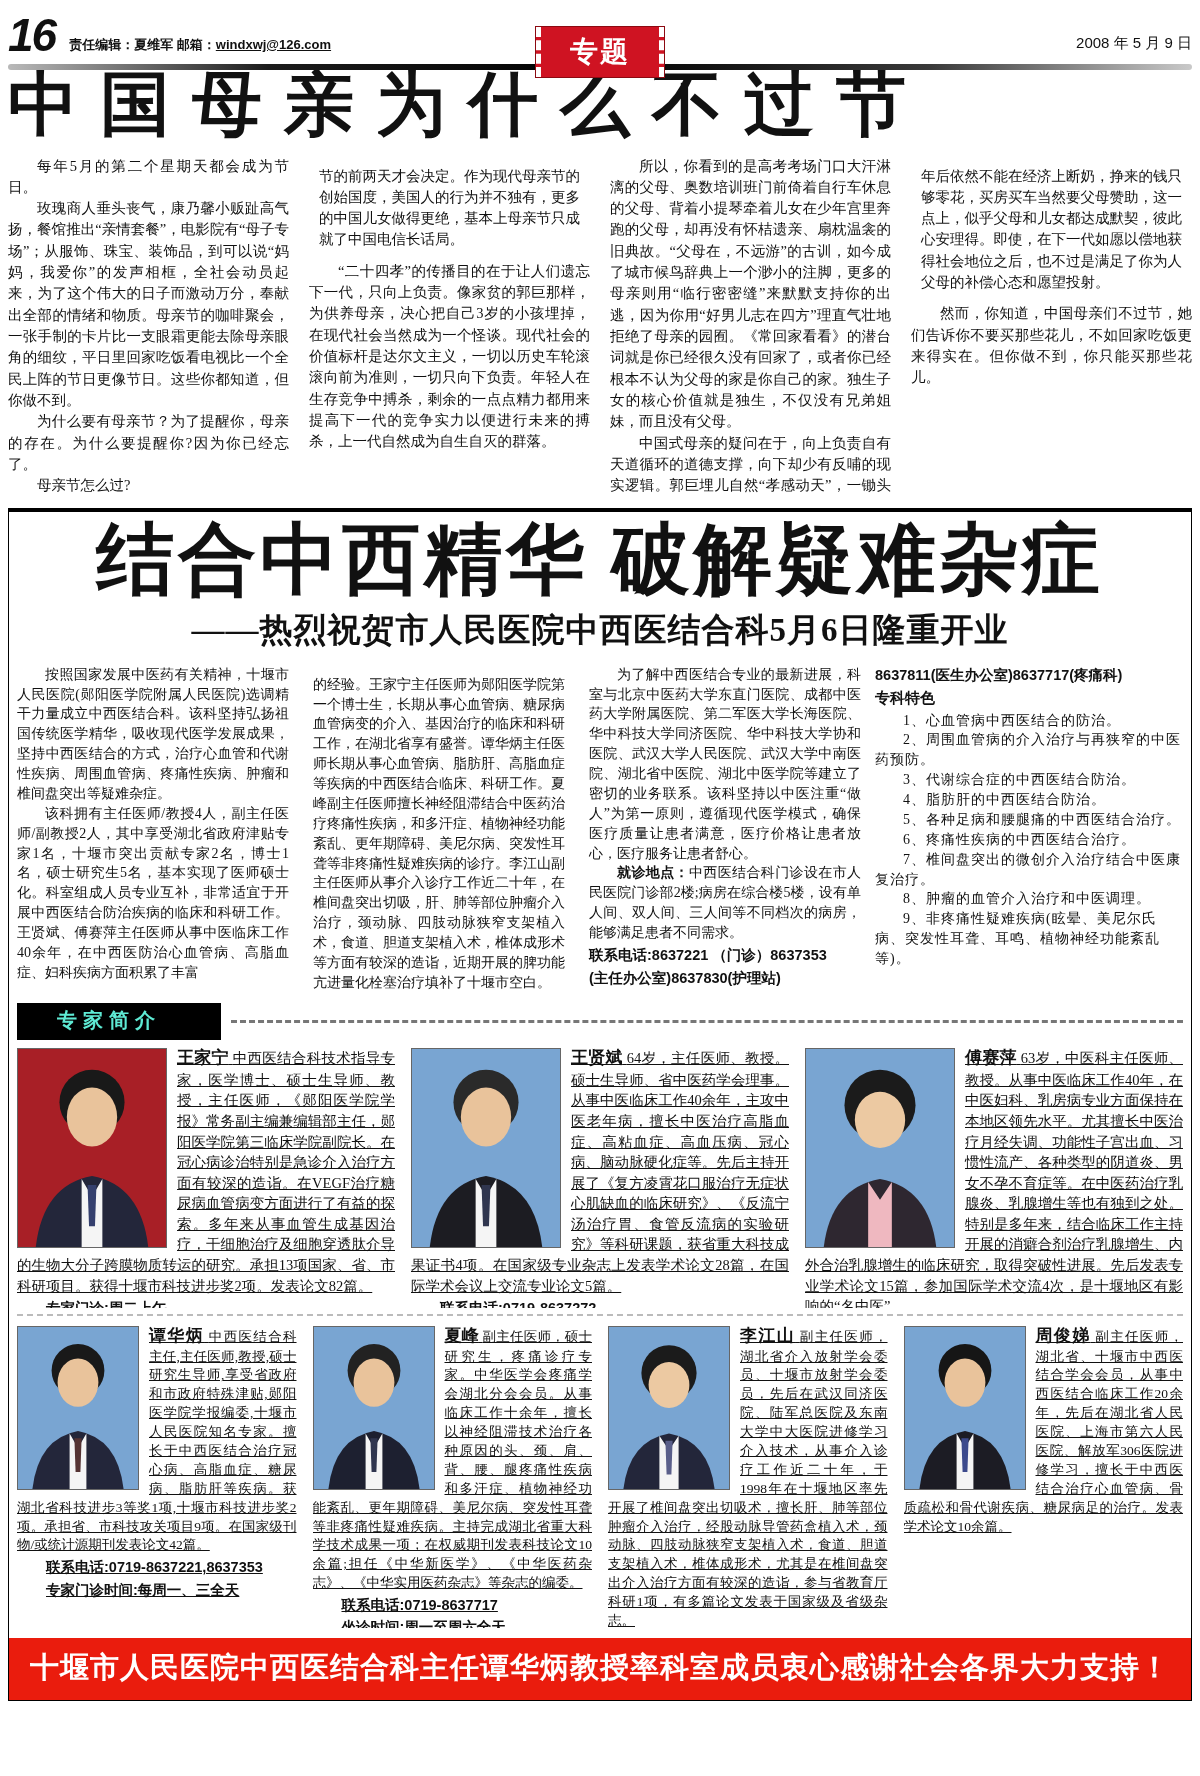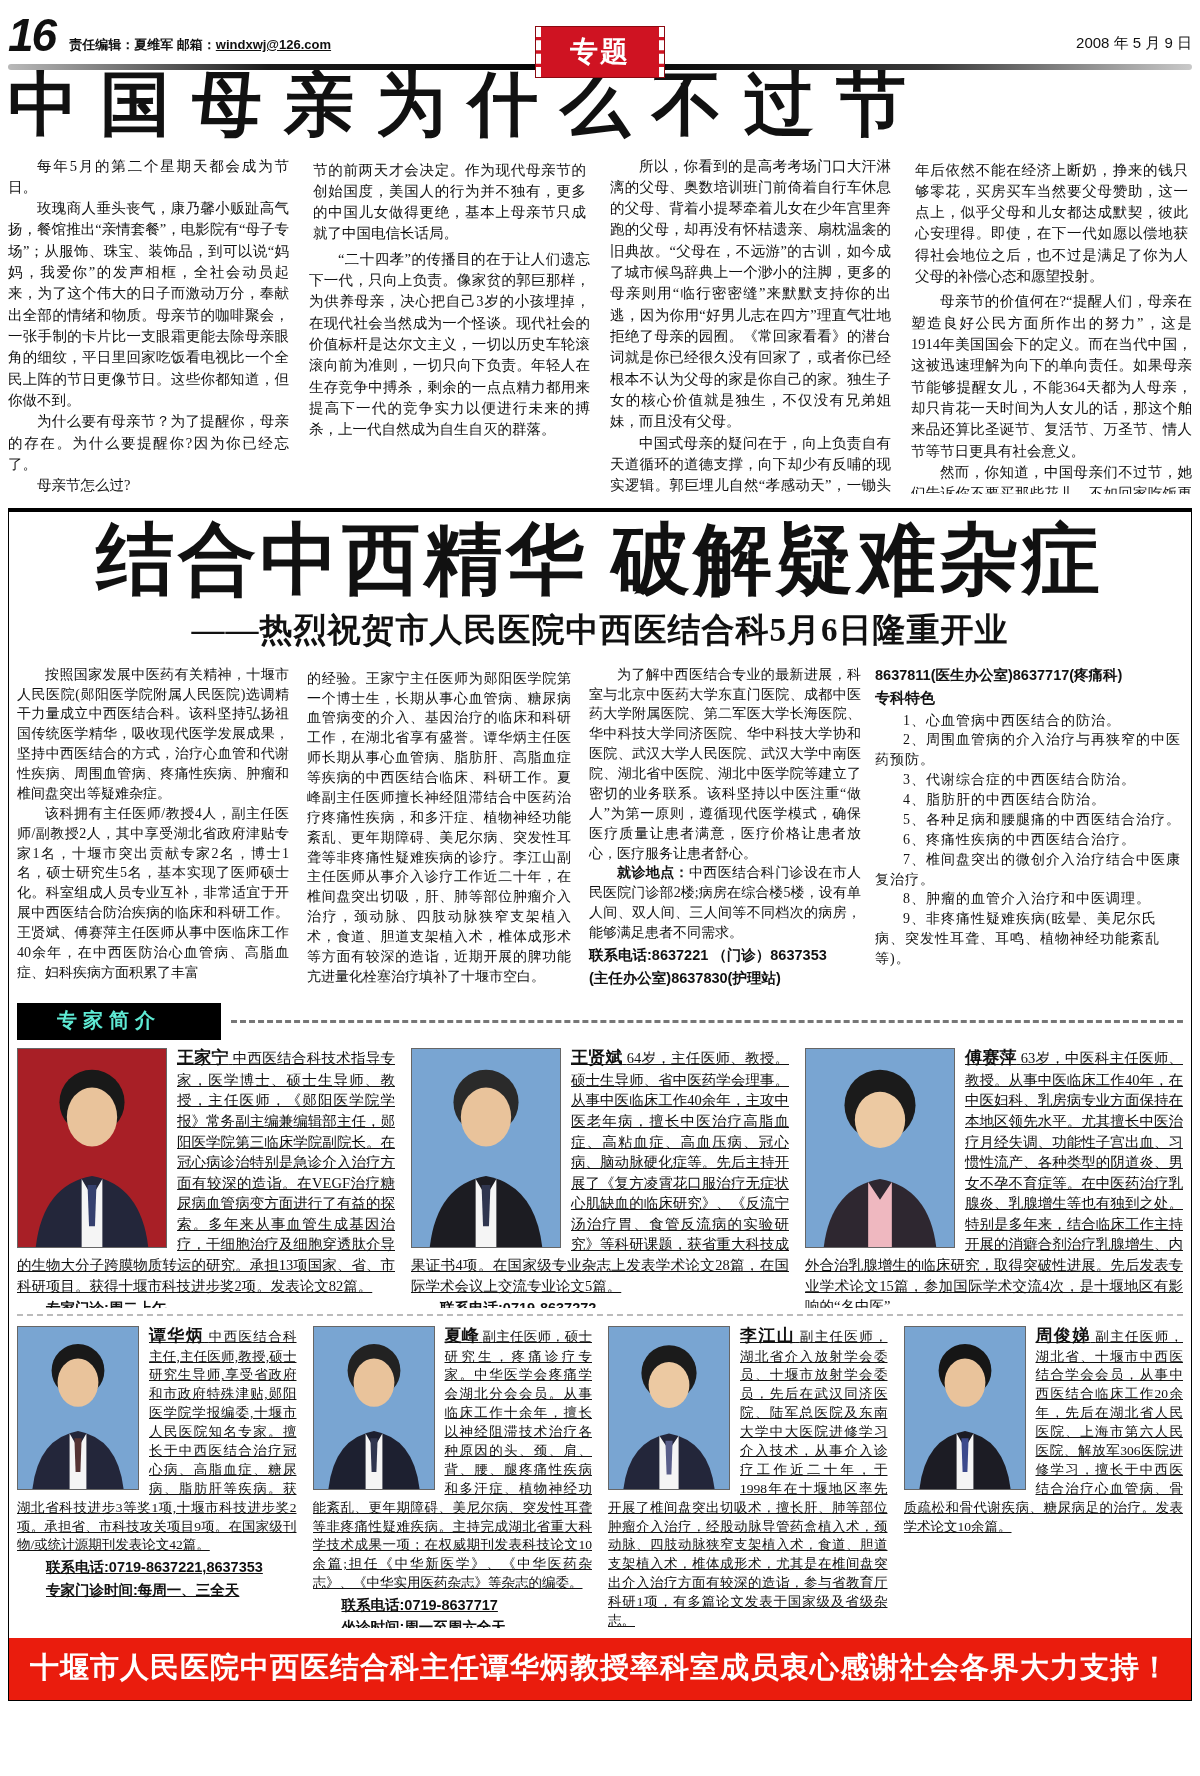--- a/index.html
+++ b/index.html
@@ -22,21 +22,21 @@
           box-shadow:0 0 0 1px #8c0a12;
           display:flex;align-items:center;justify-content:center;
           font-size:28px;font-weight:900;letter-spacing:2px;}
   
   .intro{margin:26px 2px 6px 2px;font-size:21px;font-weight:bold;line-height:1.55;text-align:justify;}
   .headline{font-size:70px;font-weight:900;letter-spacing:22px;line-height:1.05;
             margin:4px 0 14px 0;white-space:nowrap;}
   .artcols{display:flex;gap:20px;height:338px;overflow:hidden;}
   .acol{flex:1;font-size:14.5px;line-height:1.47;text-align:justify;}
   p.para{margin:0;text-indent:2em;}
-  p.noind{margin:4px;text-indent:0;}
+  p.noind{margin:10px;text-indent:0;}
   
   .adbox{margin-top:14px;border:1px solid #000;border-top:4px solid #000;
          padding:6px 8px 0 8px;box-sizing:border-box;}
   .adheadline{text-align:center;font-size:78px;font-weight:900;letter-spacing:4px;
               line-height:1.08;white-space:nowrap;}
   .adsubhead{text-align:center;font-size:33px;font-weight:900;margin:6px 0 12px 0;letter-spacing:1px;}
   .adbody{display:flex;gap:14px;height:330px;overflow:hidden;}
   .adcol{width:272px;font-size:14px;line-height:1.42;text-align:justify;}
   .adphone{font-family:"Liberation Sans",sans-serif;font-weight:bold;font-size:14.5px;margin:2px 0 0 0;}
   .sidebar{flex:1;font-size:14px;line-height:1.42;letter-spacing:1px;}
@@ -94,21 +94,20 @@
     <div class="acol">
       <p class="noind">节的前两天才会决定。作为现代母亲节的创始国度，美国人的行为并不独有，更多的中国儿女做得更绝，基本上母亲节只成就了中国电信长话局。</p>
       <p class="para">“二十四孝”的传播目的在于让人们遗忘下一代，只向上负责。像家贫的郭巨那样，为供养母亲，决心把自己3岁的小孩埋掉，在现代社会当然成为一个怪谈。现代社会的价值标杆是达尔文主义，一切以历史车轮滚滚向前为准则，一切只向下负责。年轻人在生存竞争中搏杀，剩余的一点点精力都用来提高下一代的竞争实力以便进行未来的搏杀，上一代自然成为自生自灭的群落。</p>
     </div>
     <div class="acol">
       <p class="para">所以，你看到的是高考考场门口大汗淋漓的父母、奥数培训班门前倚着自行车休息的父母、背着小提琴牵着儿女在少年宫里奔跑的父母，却再没有怀桔遗亲、扇枕温衾的旧典故。“父母在，不远游”的古训，如今成了城市候鸟辞典上一个渺小的注脚，更多的母亲则用“临行密密缝”来默默支持你的出逃，因为你用“好男儿志在四方”理直气壮地拒绝了母亲的园囿。《常回家看看》的潜台词就是你已经很久没有回家了，或者你已经根本不认为父母的家是你自己的家。独生子女的核心价值就是独生，不仅没有兄弟姐妹，而且没有父母。</p>
       <p class="para">中国式母亲的疑问在于，向上负责自有天道循环的道德支撑，向下却少有反哺的现实逻辑。郭巨埋儿自然“孝感动天”，一锄头立刻掘出一坛黄金来；而当代的儿女们往往都是到父母家中去掘黄金。“不工作人群”成</p>
     </div>
     <div class="acol">
       <p class="noind">年后依然不能在经济上断奶，挣来的钱只够零花，买房买车当然要父母赞助，这一点上，似乎父母和儿女都达成默契，彼此心安理得。即使，在下一代如愿以偿地获得社会地位之后，也不过是满足了你为人父母的补偿心态和愿望投射。</p>
-      <p class="para">母亲节的价值何在?“提醒人们，母亲在塑造良好公民方面所作出的努力”，这是1914年美国国会下的定义。而在当代中国，这被迅速理解为向下的单向责任。如果母亲节能够提醒女儿，不能364天都为人母亲，却只肯花一天时间为人女儿的话，那这个舶来品还算比圣诞节、复活节、万圣节、情人节等节日更具有社会意义。</p>
       <p class="para">然而，你知道，中国母亲们不过节，她们告诉你不要买那些花儿，不如回家吃饭更来得实在。但你做不到，你只能买那些花儿。</p>
     </div>
   </div>
 
   <div class="adbox">
     <div class="adheadline">结合中西精华  破解疑难杂症</div>
     <div class="adsubhead">——热烈祝贺市人民医院中西医结合科5月6日隆重开业</div>
 
     <div class="adbody">
       <div class="adcol">

